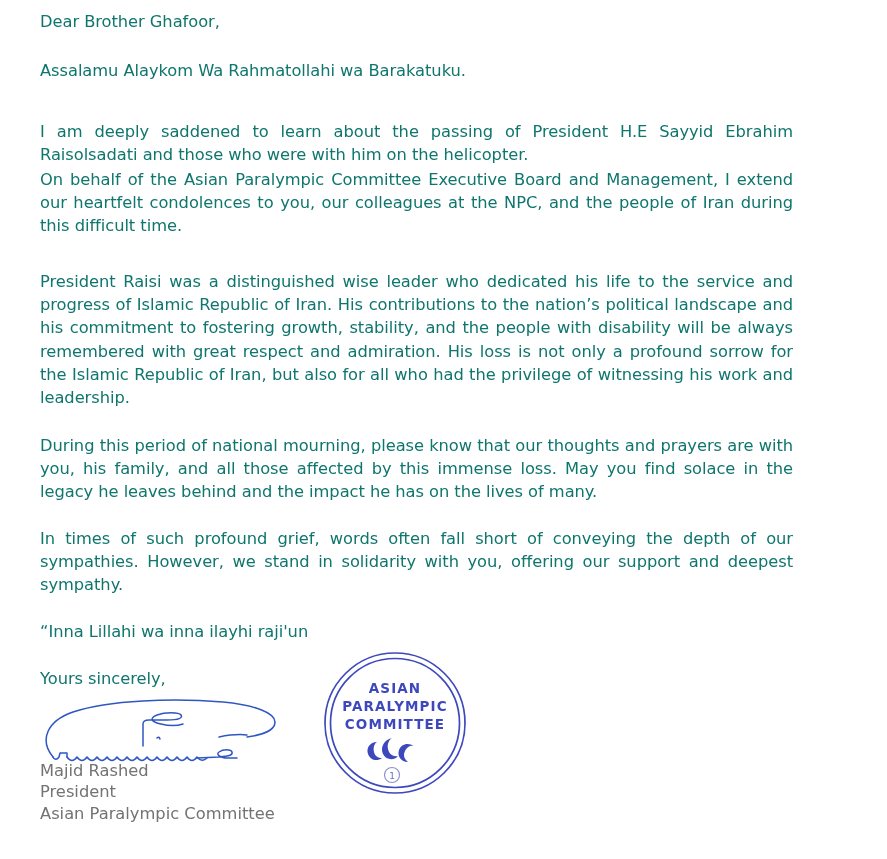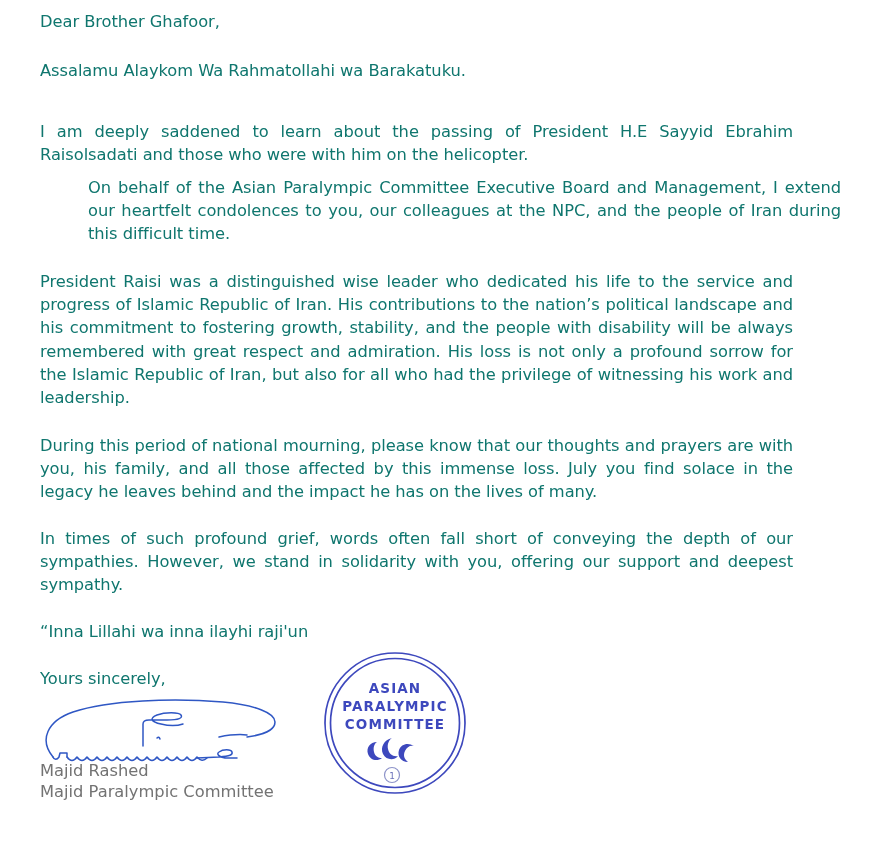--- a/index.html
+++ b/index.html
@@ -47,21 +47,21 @@
   p.para.nojust {
     text-align: left;
   }
 
   
   .blk { position: absolute; left: 0; width: 753px; }
 
   .b-greeting      { top: 10px; }
   .b-salaam        { top: 59px; }
   .b-saddened      { top: 120px; }
-  .b-behalf        { top: 176px; margin-left: 48px; }
+  .b-behalf        { top: 168px; }
   .b-raisi         { top: 270px; }
   .b-mourning      { top: 434px; }
   .b-grief         { top: 527px; }
   .b-inna          { top: 620px; }
   .b-yours         { top: 667px; }
 
   .sign-block {
     position: absolute;
     left: 40px;
     top: 760px;
@@ -115,21 +115,21 @@
 
     <div class="blk b-behalf">
       <p class="para">On behalf of the Asian Paralympic Committee Executive Board and Management, I extend our heartfelt condolences to you, our colleagues at the NPC, and the people of Iran during this difficult time.</p>
     </div>
 
     <div class="blk b-raisi">
       <p class="para">President Raisi was a distinguished wise leader who dedicated his life to the service and progress of Islamic Republic of Iran. His contributions to the nation’s political landscape and his commitment to fostering growth, stability, and the people with disability will be always remembered with great respect and admiration. His loss is not only a profound sorrow for the Islamic Republic of Iran, but also for all who had the privilege of witnessing his work and leadership.</p>
     </div>
 
     <div class="blk b-mourning">
-      <p class="para">During this period of national mourning, please know that our thoughts and prayers are with you, his family, and all those affected by this immense loss. July you find solace in the legacy he leaves behind and the impact he has on the lives of many.</p>
+      <p class="para">During this period of national mourning, please know that our thoughts and prayers are with you, his family, and all those affected by this immense loss. May you find solace in the legacy he leaves behind and the impact he has on the lives of many.</p>
     </div>
 
     <div class="blk b-grief">
       <p class="para">In times of such profound grief, words often fall short of conveying the depth of our sympathies. However, we stand in solidarity with you, offering our support and deepest sympathy.</p>
     </div>
 
     <div class="blk b-inna">
       <p class="para nojust">“Inna Lillahi wa inna ilayhi raji'un</p>
     </div>
 
@@ -167,16 +167,17 @@
     </g>
 
     <g>
       <circle cx="70" cy="125" r="7.5" fill="none" stroke="#8d93c9" stroke-width="1.2"></circle>
       <text x="70" y="129" text-anchor="middle" font-family="'DejaVu Sans','Liberation Sans',sans-serif" font-size="9" fill="#6b72ba">1</text>
     </g>
   </svg>
 
   <div class="sign-block">
     <p class="sign-line">Majid Rashed</p>
-    <p class="sign-line">Majid Paralympic Committee</p>
+    <p class="sign-line">President</p>
+    <p class="sign-line">Asian Paralympic Committee</p>
   </div>
 
 </div>
 
 </body></html>

